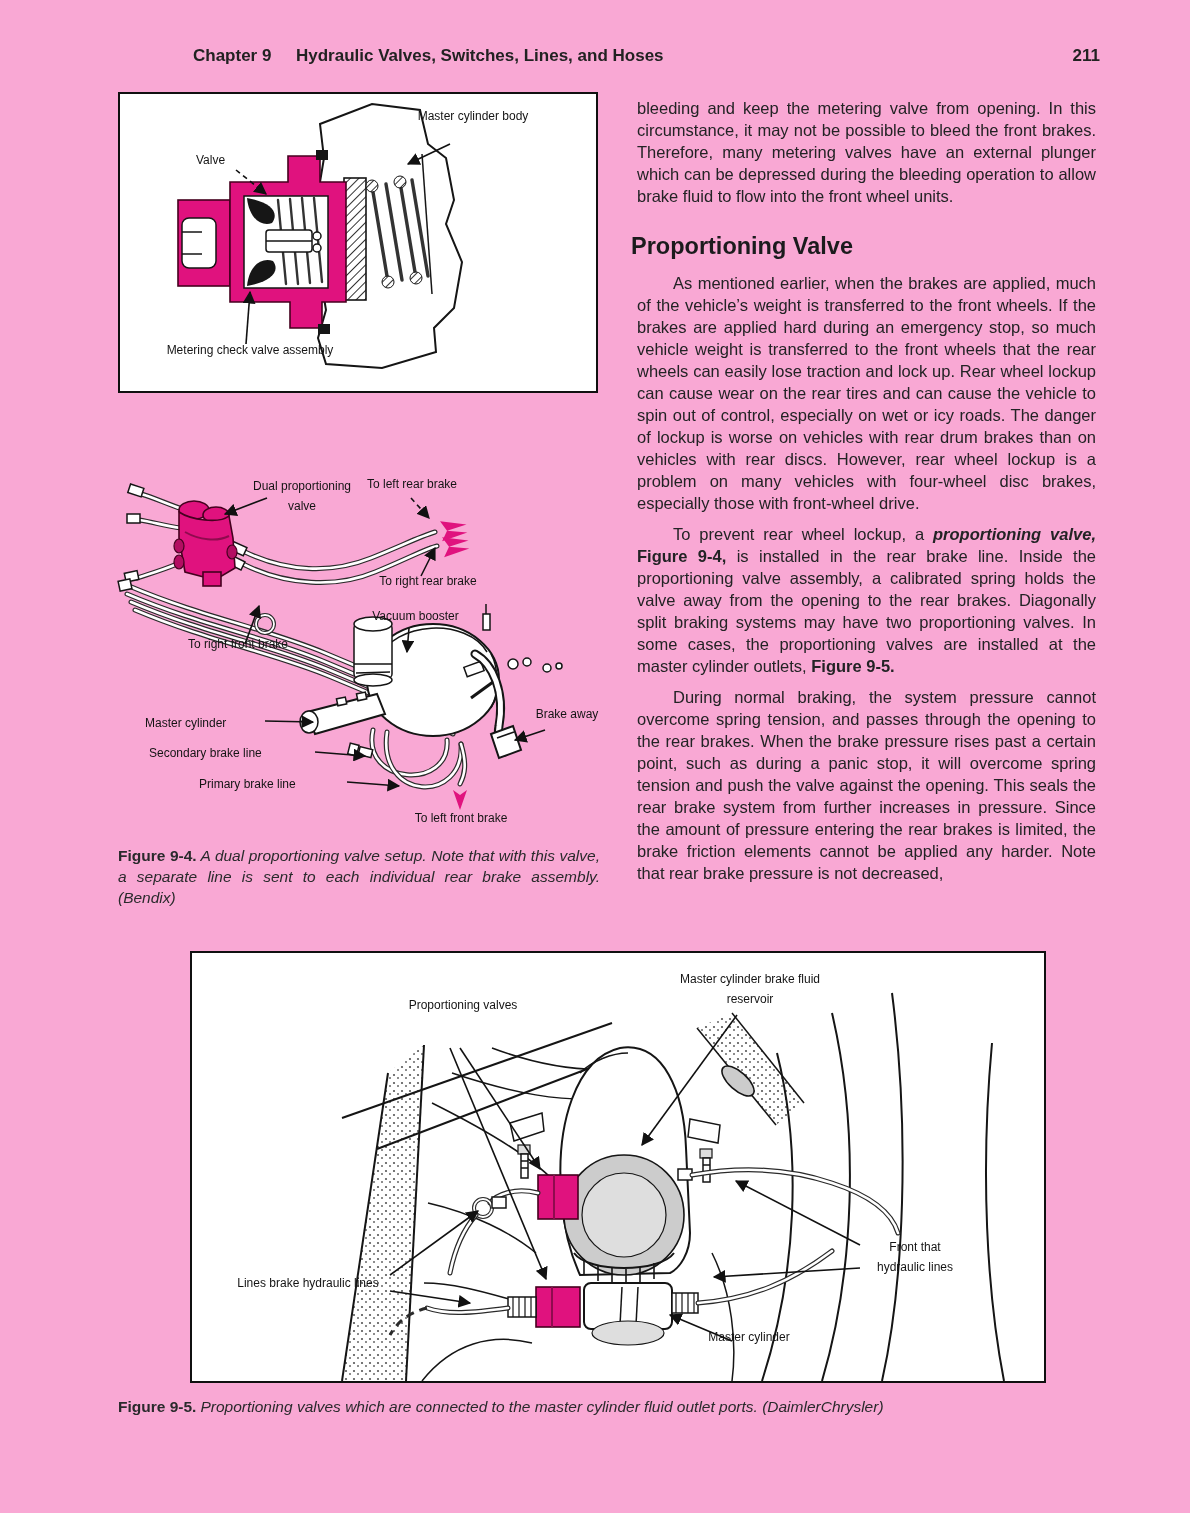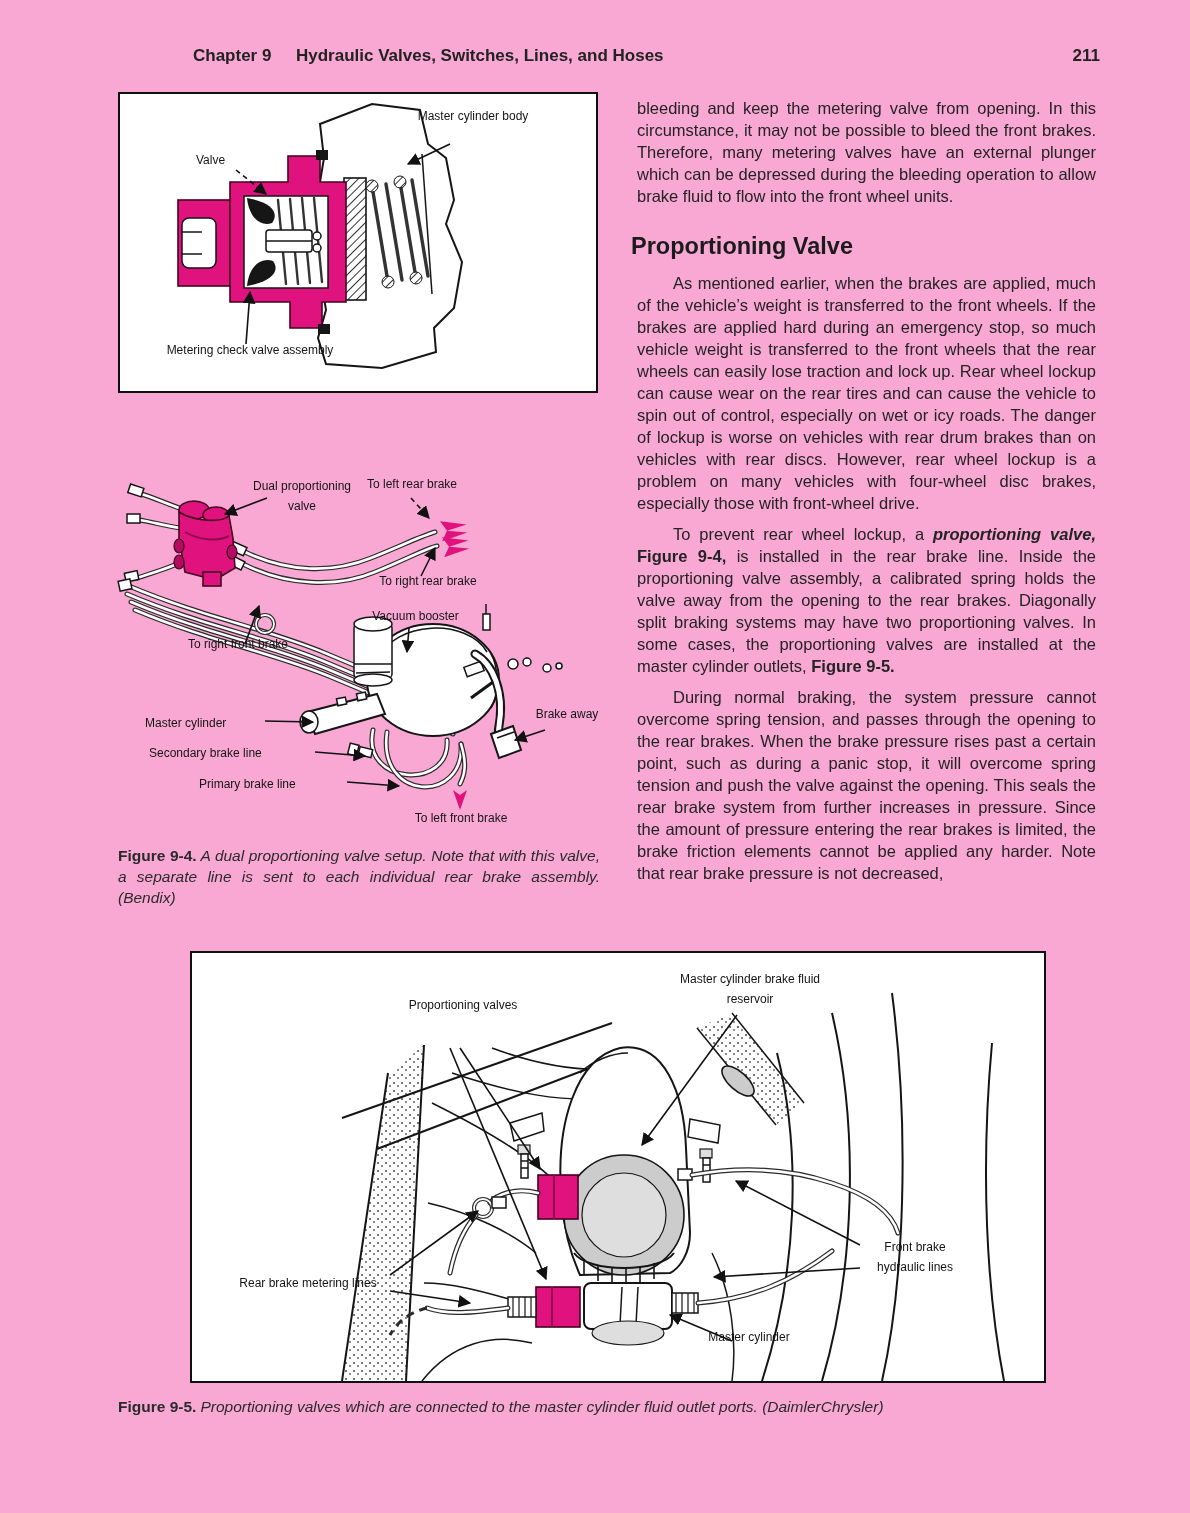--- a/index.html
+++ b/index.html
@@ -369,20 +369,20 @@
       <line class="arrow" x1="258" y1="95" x2="354" y2="326" marker-end="url(#ah5)"></line>
       <line class="arrow" x1="545" y1="62" x2="450" y2="192" marker-end="url(#ah5)"></line>
       <line class="arrow" x1="198" y1="322" x2="286" y2="258" marker-end="url(#ah5)"></line>
       <line class="arrow" x1="198" y1="338" x2="278" y2="350" marker-end="url(#ah5)"></line>
       <line class="arrow" x1="668" y1="292" x2="544" y2="228" marker-end="url(#ah5)"></line>
       <line class="arrow" x1="668" y1="315" x2="522" y2="324" marker-end="url(#ah5)"></line>
       <line class="arrow" x1="540" y1="388" x2="478" y2="362" marker-end="url(#ah5)"></line>
     </svg>
     <div class="flabel" style="left:206px;top:42px;width:130px;">Proportioning valves</div>
     <div class="flabel" style="left:468px;top:16px;width:180px;">Master cylinder brake fluid reservoir</div>
-    <div class="flabel" style="left:36px;top:320px;width:160px;">Rear brake metering lines</div>
-    <div class="flabel" style="left:676px;top:284px;width:94px;">Front brake hydraulic lines</div>
+    <div class="flabel" style="left:36px;top:320px;width:160px;">Lines brake hydraulic lines</div>
+    <div class="flabel" style="left:676px;top:284px;width:94px;">Front that hydraulic lines</div>
     <div class="flabel" style="left:512px;top:374px;width:90px;">Master cylinder</div>
   </div>
 
   <p class="cap" id="cap5"><b>Figure 9-5.</b><i>Proportioning valves which are connected to the master cylinder fluid outlet ports. (DaimlerChrysler)</i></p>
 
 </div>
 
 </body></html>

